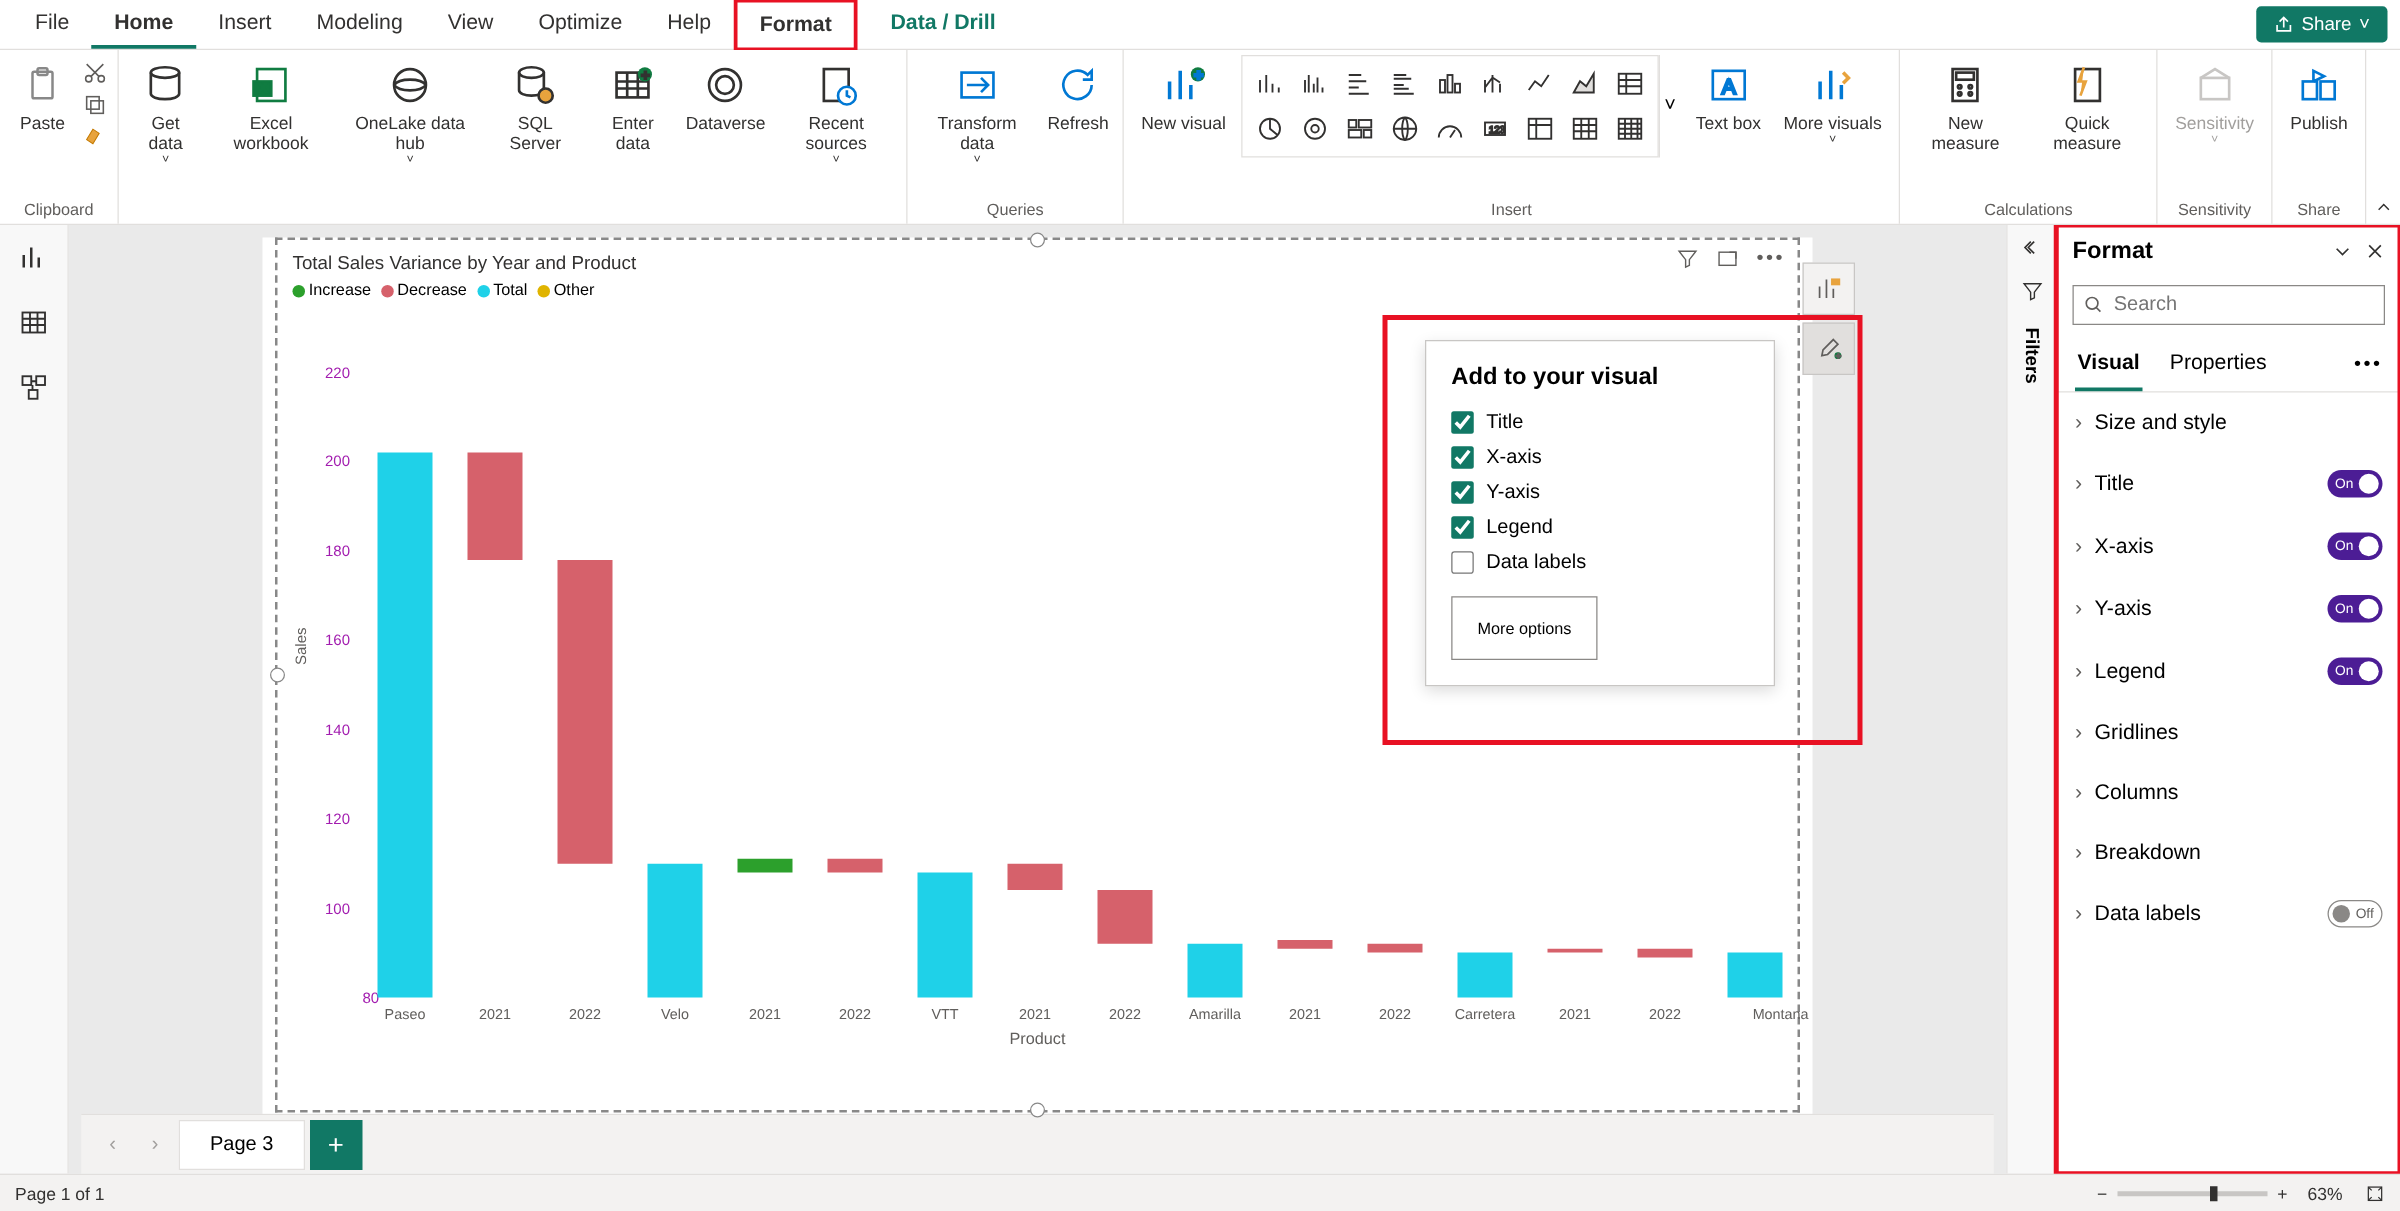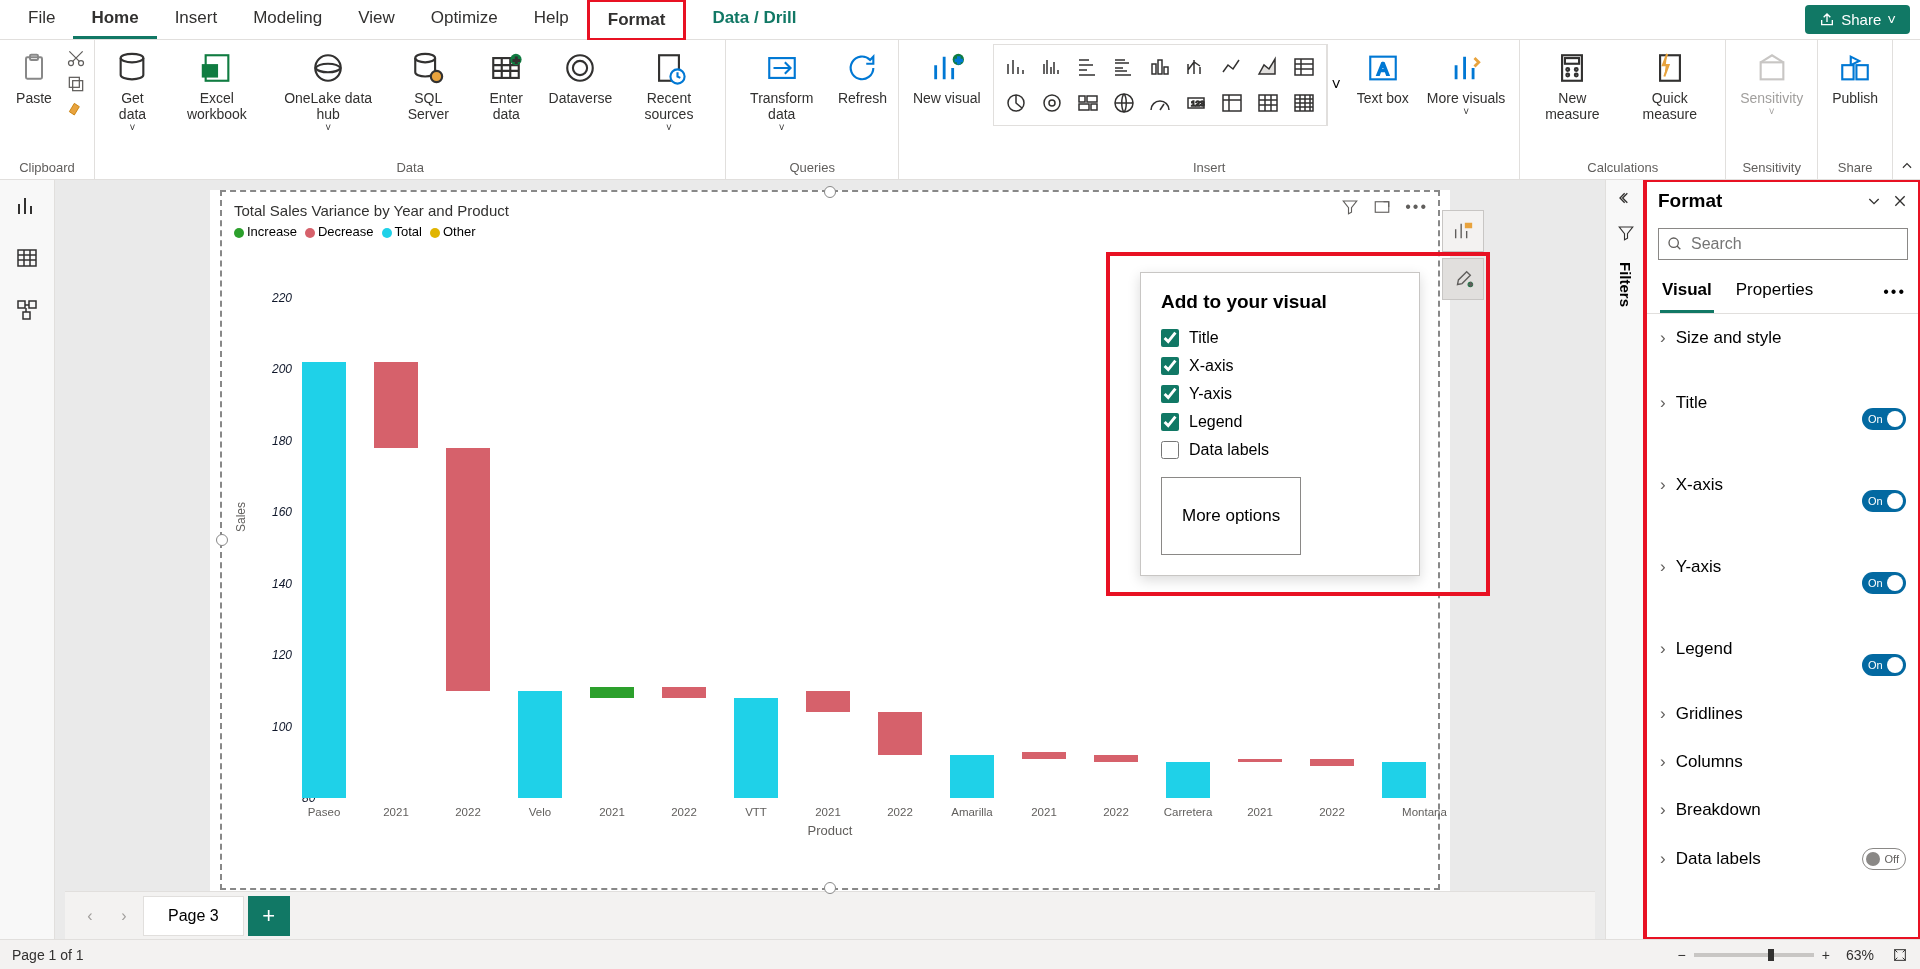--- a/index.html
+++ b/index.html
@@ -42,29 +42,29 @@
 
 
 .chart-title { position:absolute; left:12px; top:10px; font-size:15px; color:#323130; }
 .legend { position:absolute; left:12px; top:32px; font-size:13px; display:flex; gap:8px; }
 .legend .dot { width:10px; height:10px; border-radius:50%; display:inline-block; margin-right:3px; vertical-align:middle;}
 .chart-area { position:absolute; left:30px; right:20px; top:55px; bottom:70px; }
 .y-axis-label { position:absolute; left:4px; top:50%; transform: rotate(-90deg) translateX(30px); font-size:12px; color:#605e5c; }
 .x-axis-label { position:absolute; bottom:50px; left:50%; transform:translateX(-50%); font-size:13px; color:#605e5c;}
 .plot { position:absolute; left:50px; right:0; top:0; bottom:20px; }
 .bar { position:absolute; bottom:0; width:44px; }
-.tick-y { position:absolute; left:20px; font-size:12px; color:#0f172a; transform:translateY(50%);font-style:italic;}
+.tick-y { position:absolute; left:8px; font-size:12px; color:#a21caf; transform:translateY(50%);}
 .tick-x { position:absolute; bottom:0; font-size:11.5px; color:#605e5c; transform:translateX(-50%); white-space:nowrap;}
 
 
 .add-card { position:absolute; right:18px; top:80px; width:280px; background:#fff; border:1px solid #c8c6c4; box-shadow:0 4px 12px rgba(0,0,0,0.15); padding:18px 20px 20px 20px; }
 .add-card h3 { font-size:19px; font-weight:600; margin-bottom:16px; }
 .add-card label { display:flex; align-items:center; gap:10px; font-size:16px; margin-bottom:10px; cursor:pointer;}
 .add-card input[type=checkbox] { width:18px; height:18px; accent-color:#117865; }
-.add-card .more-btn { margin-top:8px; padding:28px 20px; border:1px solid #8a8886; background:#fff; font-size:17px; cursor:pointer; }
+.add-card .more-btn { margin-top:8px; padding:17px 20px; border:1px solid #8a8886; background:#fff; font-size:13px; cursor:pointer; }
 .red-box-1 { position:absolute; border:4px solid #e81123; pointer-events:none; }
 
 
 .page-tabs { height:48px; background:#f3f2f1; display:flex; align-items:center; border-top:1px solid #e1dfdd; padding:0 10px; gap:4px;}
 .nav-arrow { width:30px; height:30px; display:flex; align-items:center; justify-content:center; color:#a19f9d; cursor:pointer;}
 .page-tab { padding:10px 24px; background:#fff; border:1px solid #e1dfdd; font-size:16px; cursor:pointer;}
 .add-page { width:42px; height:40px; background:#117865; color:#fff; display:flex; align-items:center; justify-content:center; font-size:22px; cursor:pointer;}
 
 
 .filters-rail { width:40px; background:#f8f8f8; border-left:1px solid #e1dfdd; display:flex; flex-direction:column; align-items:center; padding-top:10px; }
@@ -78,21 +78,21 @@
 .fp-search { margin:6px 12px 10px 12px; border:1px solid #8a8886; display:flex; align-items:center; padding:6px 8px; gap:8px; }
 .fp-search input { border:none; outline:none; flex:1; font-size:16px; }
 .fp-tabs { display:flex; gap:20px; padding:0 14px; border-bottom:1px solid #e1dfdd; align-items:center;}
 .fp-tab { padding:10px 2px; font-size:17px; cursor:pointer; border-bottom:3px solid transparent;}
 .fp-tab.active { font-weight:600; border-bottom:3px solid #117865;}
 .fp-more { margin-left:auto; cursor:pointer; letter-spacing:2px;}
 .fp-list { flex:1; overflow:auto; }
 .fp-item { display:flex; align-items:center; padding:14px 14px; cursor:pointer; font-size:17px;}
 .fp-item .chev { margin-right:10px; color:#605e5c;}
 .fp-item .toggle { margin-left:auto; width:44px; height:22px; border-radius:11px; position:relative; font-size:11px; color:#fff; display:flex; align-items:center; padding:0 6px;}
-.toggle.on { background:#0369a1; justify-content:flex-start;margin-top:32px;}
+.toggle.on { background:#4c1d95; justify-content:flex-start;}
 .toggle.on::after { content:""; position:absolute; right:3px; width:16px; height:16px; background:#fff; border-radius:50%;}
 .toggle.off { background:#fff; border:1px solid #8a8886; color:#605e5c; justify-content:flex-end;}
 .toggle.off::after { content:""; position:absolute; left:3px; width:14px; height:14px; background:#8a8886; border-radius:50%;}
 
 
 .statusbar { height:30px; background:#f3f2f1; border-top:1px solid #e1dfdd; display:flex; align-items:center; padding:0 12px; font-size:14px; color:#323130;}
 .statusbar .spacer { flex:1;}
 .zoom-ctrl { display:flex; align-items:center; gap:8px;}
 .zoom-track { width:120px; height:4px; background:#c8c6c4; position:relative;}
 .zoom-thumb { position:absolute; top:-4px; width:6px; height:12px; background:#323130;}
@@ -218,21 +218,20 @@
             <svg width="34" height="34" viewBox="0 0 24 24" fill="none" stroke="#323130" stroke-width="1.5">
               <rect x="5" y="3" width="14" height="18"></rect>
               <circle cx="18" cy="18" r="5" fill="#fff" stroke="#0078d4"></circle>
               <path d="M18 15v3l2 1" stroke="#0078d4"></path>
             </svg>
           </div>
           <span>Recent sources</span>
           <span style="font-size:10px;">˅</span>
         </div>
     </div>
-    <div class="ribbon-group-label">Data</div>
   </div>
 
   <div class="ribbon-group">
     <div class="ribbon-group-items">
       <div class="ribbon-btn">
           <div class="icon-box">
             <svg width="34" height="34" viewBox="0 0 24 24" fill="none" stroke="#0078d4" stroke-width="1.5">
               <rect x="3" y="5" width="18" height="14"></rect>
               <path d="M6 12h12M14 8l4 4-4 4"></path>
             </svg>

